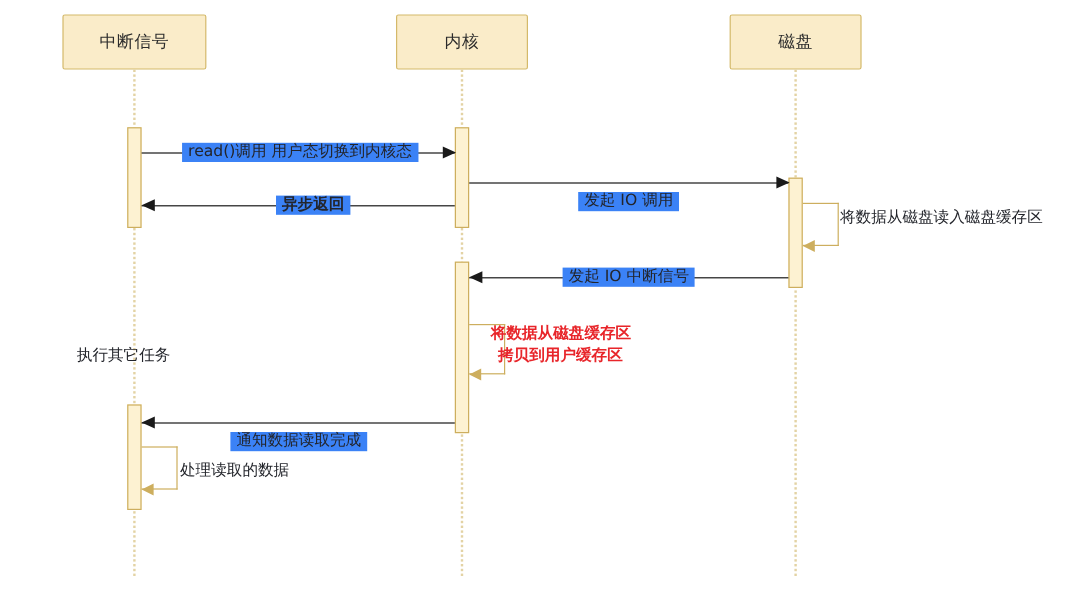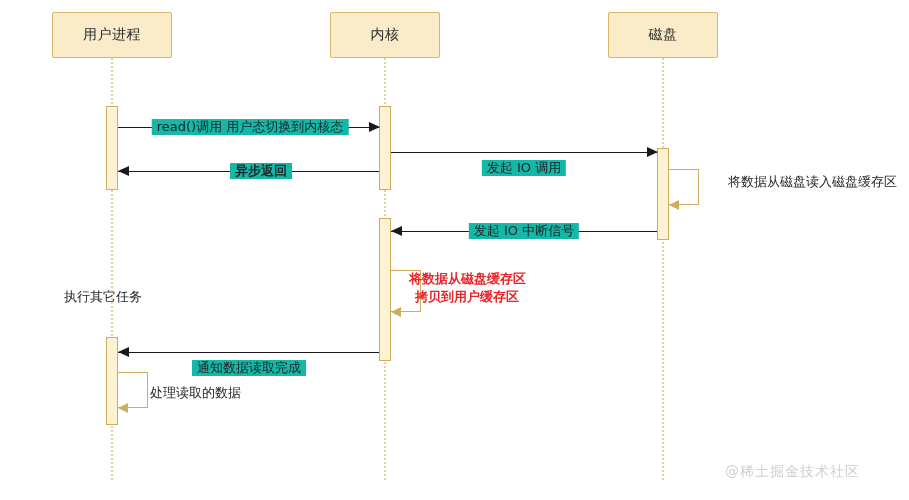--- a/index.html
+++ b/index.html
@@ -70,21 +70,21 @@
   }
   .arrowhead.right {
     border-left: 11px solid #1a1a1a;
   }
   .arrowhead.left {
     border-right: 11px solid #1a1a1a;
   }
 
   .msg-label {
     position: absolute;
-    background: #14b8a6;
+    background: #3b82f6;
     padding: 0 5px;
     font-size: 13px;
     color: #23252b;
     white-space: nowrap;
     line-height: 16px;
     transform: translate(-50%, -50%);
   }
 
   
   .selfcall {
@@ -132,21 +132,21 @@
     white-space: nowrap;
     letter-spacing: 1px;
   }
 </style>
 </head>
 <body>
 
 <div id="diagram">
 
   <div class="participant" style="left:52px; top:12px; width:120px;">
-    <span>用户进程</span>
+    <span>中断信号</span>
   </div>
   <div class="participant" style="left:330px; top:12px; width:110px;">
     <span>内核</span>
   </div>
   <div class="participant" style="left:608px; top:12px; width:110px;">
     <span>磁盘</span>
   </div>
 
   <div class="lifeline" style="left:111px; top:58px; height:422px;"></div>
   <div class="lifeline" style="left:384px; top:58px; height:422px;"></div>
@@ -165,36 +165,35 @@
   <div class="msg-line" style="left:391px; top:152px; width:266px;"></div>
   <div class="arrowhead right" style="left:647px; top:147px;"></div>
   <div class="msg-label" style="left:524px; top:168px;">发起 IO 调用</div>
 
   <div class="msg-line" style="left:118px; top:171px; width:261px;"></div>
   <div class="arrowhead left" style="left:118px; top:166px;"></div>
   <div class="msg-label" style="left:261px; top:171px;font-weight:bold;">异步返回</div>
 
   <div class="selfcall" style="left:669px; top:169px; width:30px; height:36px;"></div>
   <div class="selfcall-arrow" style="left:669px; top:200px;"></div>
-  <div class="note-label" style="left:700px; top:173px;padding-left:28px;">将数据从磁盘读入磁盘缓存区</div>
+  <div class="note-label" style="left:700px; top:173px;">将数据从磁盘读入磁盘缓存区</div>
 
   <div class="msg-line" style="left:391px; top:231px; width:266px;"></div>
   <div class="arrowhead left" style="left:391px; top:226px;"></div>
   <div class="msg-label" style="left:524px; top:231px;">发起 IO 中断信号</div>
 
   <div class="free-label" style="left:64px; top:268px;">执行其它任务</div>
 
   <div class="selfcall" style="left:391px; top:270px; width:30px; height:42px;"></div>
   <div class="selfcall-arrow" style="left:391px; top:307px;"></div>
   <div class="note-label red" style="left:409px; top:270px;">将数据从磁盘缓存区</div>
   <div class="note-label red" style="left:415px; top:288px;">拷贝到用户缓存区</div>
 
   <div class="msg-line" style="left:118px; top:352px; width:261px;"></div>
   <div class="arrowhead left" style="left:118px; top:347px;"></div>
   <div class="msg-label" style="left:249px; top:352px;margin-top:16px;">通知数据读取完成</div>
 
   <div class="selfcall" style="left:118px; top:372px; width:30px; height:36px;"></div>
   <div class="selfcall-arrow" style="left:118px; top:403px;"></div>
   <div class="note-label" style="left:150px; top:384px;text-align:right;">处理读取的数据</div>
 
-  <div class="watermark" style="left:725px; top:463px;">@稀土掘金技术社区</div>
 
 </div>
 
 </body></html>

